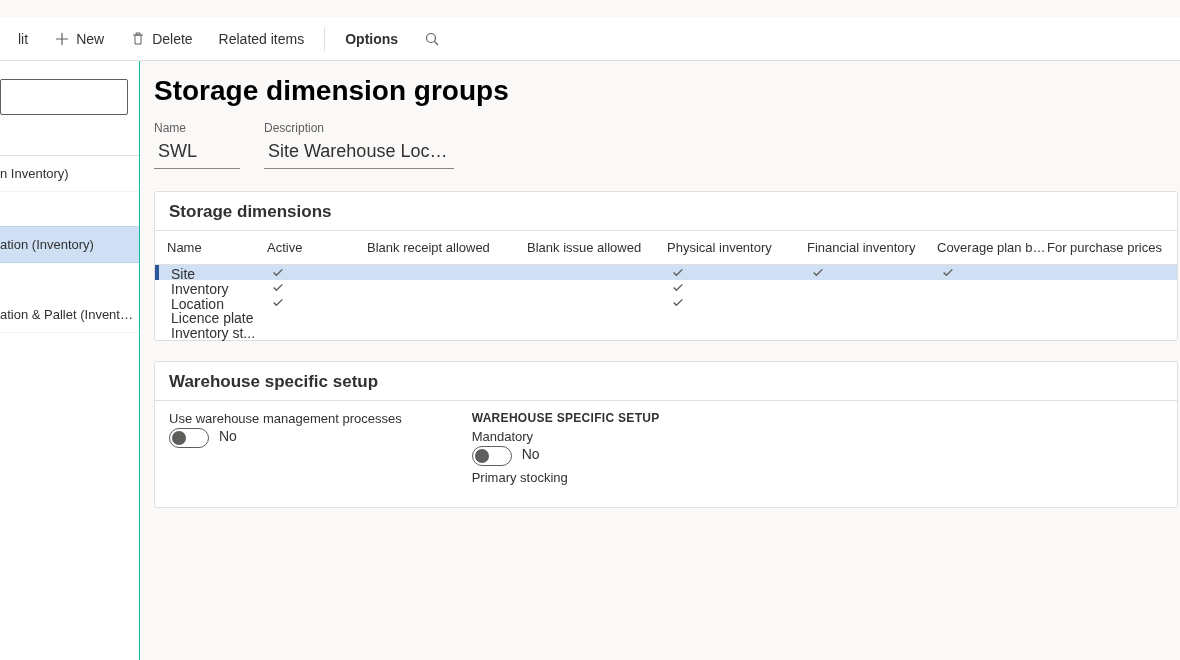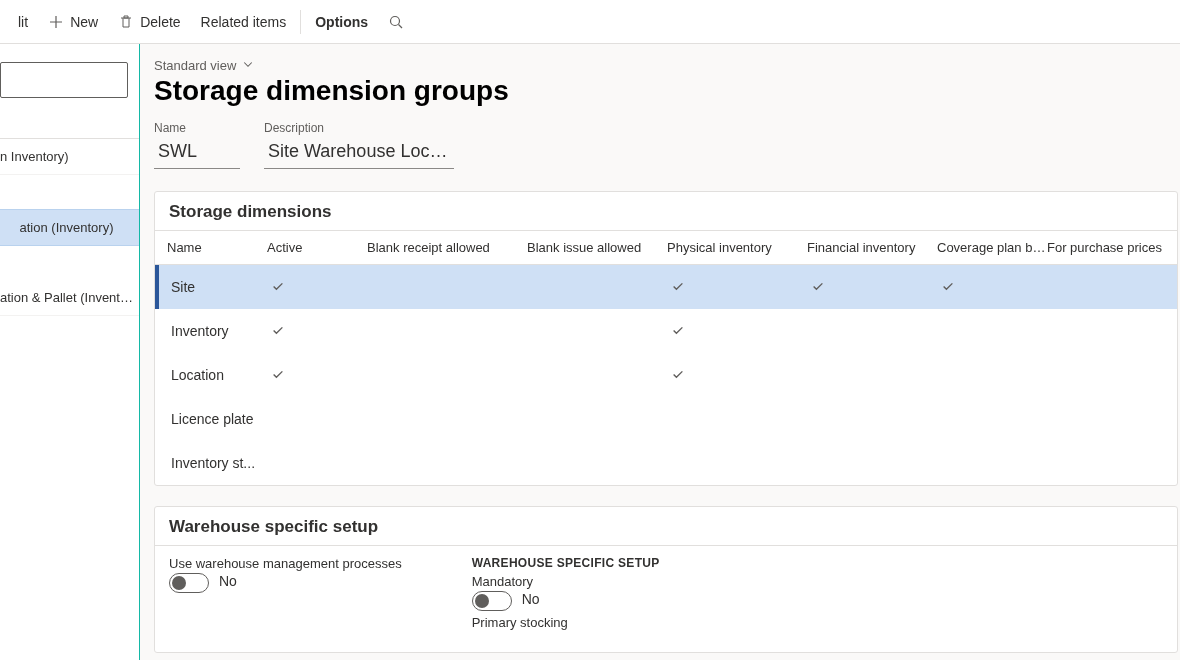--- a/index.html
+++ b/index.html
@@ -13,21 +13,22 @@
     overflow: hidden;
   }
   
   .cmdbar {
     display: flex;
     align-items: center;
     height: 44px;
     background: #fff;
     border-bottom: 1px solid #e1dfdd;
     padding: 0 8px;
-    gap: 0;
+    gap: 6px;
+    margin-top: 17px;
   }
   .cmd-item {
     display: flex; align-items: center;
     padding: 6px 10px;
     gap: 6px;
     cursor: pointer;
     color: #323130;
     border-radius: 2px;
   }
   .cmd-item.bold { font-weight: 600; }
@@ -60,21 +61,20 @@
     white-space: nowrap;
     overflow: hidden;
     text-overflow: ellipsis;
     cursor: pointer;
     border-bottom: 1px solid #f3f2f1;
   }
   .side-item.selected {
     background: #cfe0f5;
     border-top: 1px solid #b9d2ee;
     border-bottom: 1px solid #b9d2ee;
-    text-align: center;
   }
   .side-gap { height: 34px; }
   
   .main {
     flex: 1;
     padding: 14px 0 0 14px;
     overflow: auto;
   }
   .view-switch {
     display:flex; align-items:center; gap:6px;
@@ -124,21 +124,21 @@
   }
   .grid-head {
     height: 34px;
     font-size:13px;
     color:#323130;
     font-weight: 400;
     border-bottom: 1px solid #e1dfdd;
   }
   .grid-head > div { overflow:hidden; text-overflow:ellipsis; white-space:nowrap; }
   .grid-row {
-    height: 44px;
+    height: 15px;
     font-size:14px;
     border-left: 4px solid transparent;
   }
   .grid-row.selected {
     background:#cfe0f5;
     border-left: 4px solid #2b579a;
   }
   .check { color:#605e5c; }
   .check svg { width:14px; height:14px; }
   
@@ -221,28 +221,20 @@
     <div class="side-list">
       <div class="side-item">n Inventory)</div>
       <div class="side-gap"></div>
       <div class="side-item selected">ation (Inventory)</div>
       <div class="side-gap"></div>
       <div class="side-item">ation &amp; Pallet (Inventory)</div>
     </div>
   </div>
 
   <div class="main">
-    <div class="view-switch">
-      <span>Standard view</span>
-      <span>
-        <svg width="12" height="12" viewBox="0 0 16 16" stroke="currentColor" stroke-width="1.4" fill="none">
-            <path d="M3 6l5 5 5-5"></path>
-          </svg>
-      </span>
-    </div>
     <h1 class="page-title">Storage dimension groups</h1>
 
     <div class="field-row">
       <div class="field">
         <div class="field-label">Name</div>
         <div class="field-value">SWL</div>
       </div>
       <div class="field">
         <div class="field-label">Description</div>
         <div class="field-value wide">Site Warehouse Location (Inven...</div>

